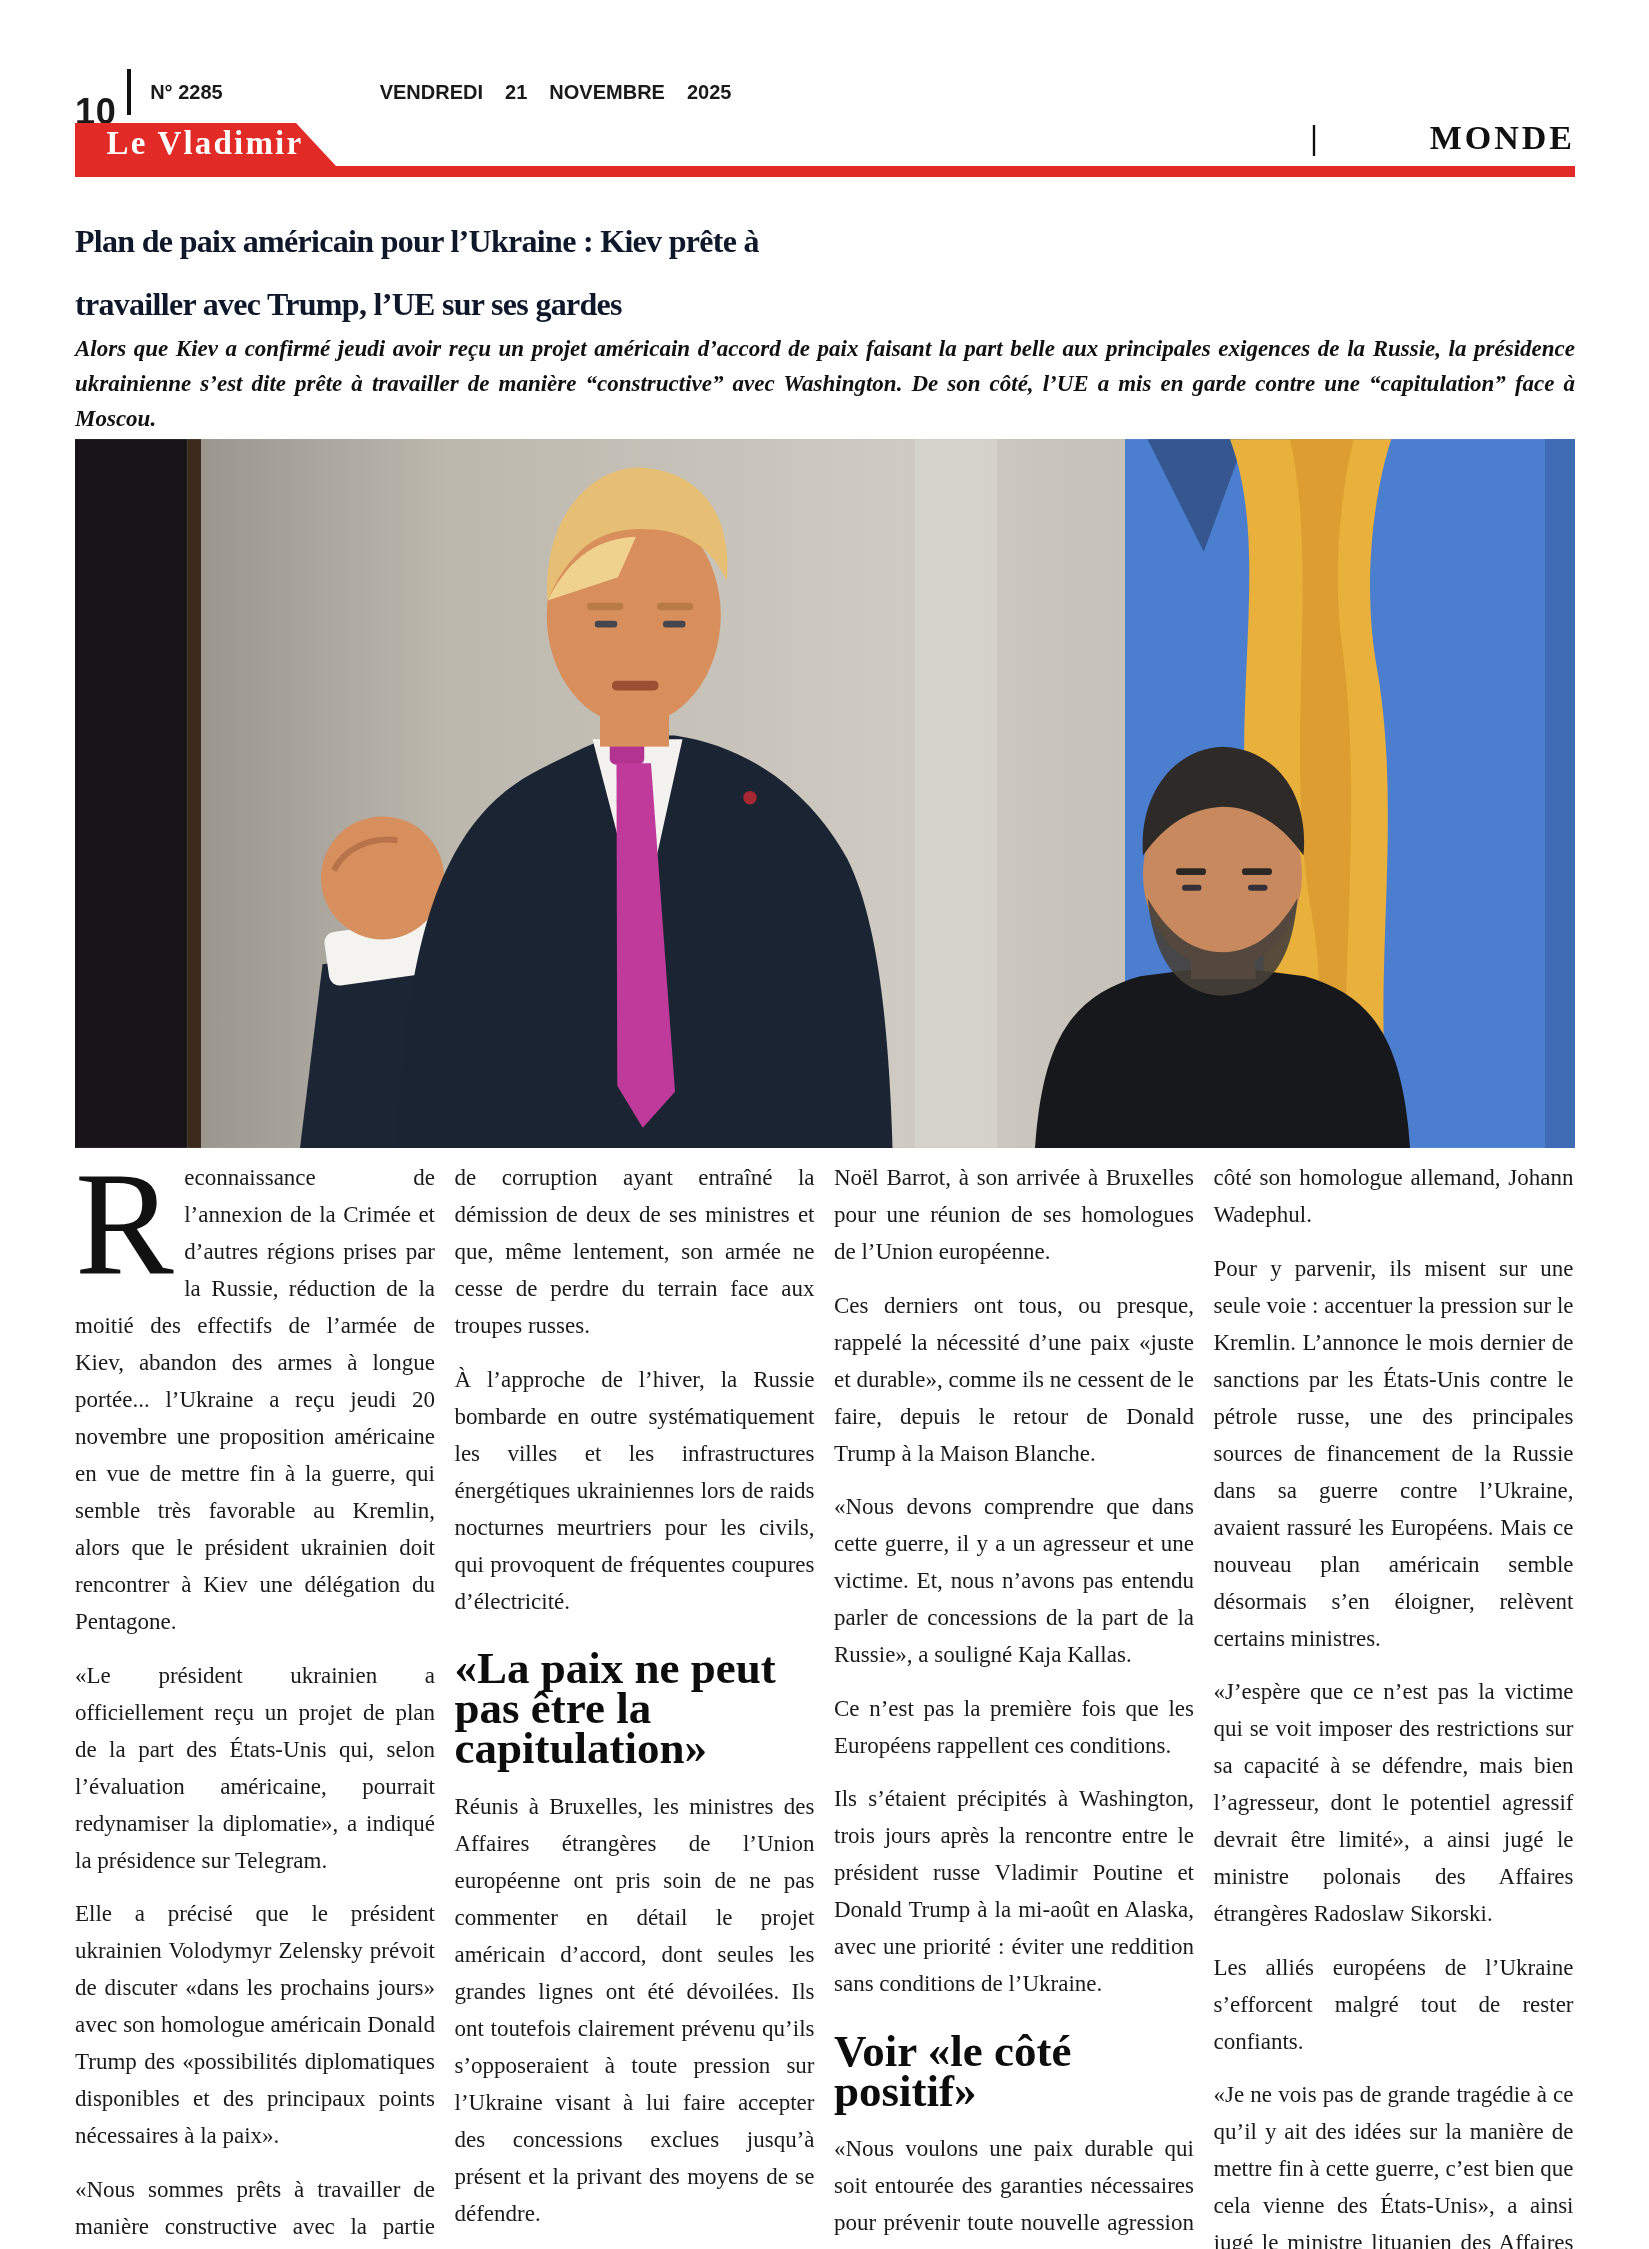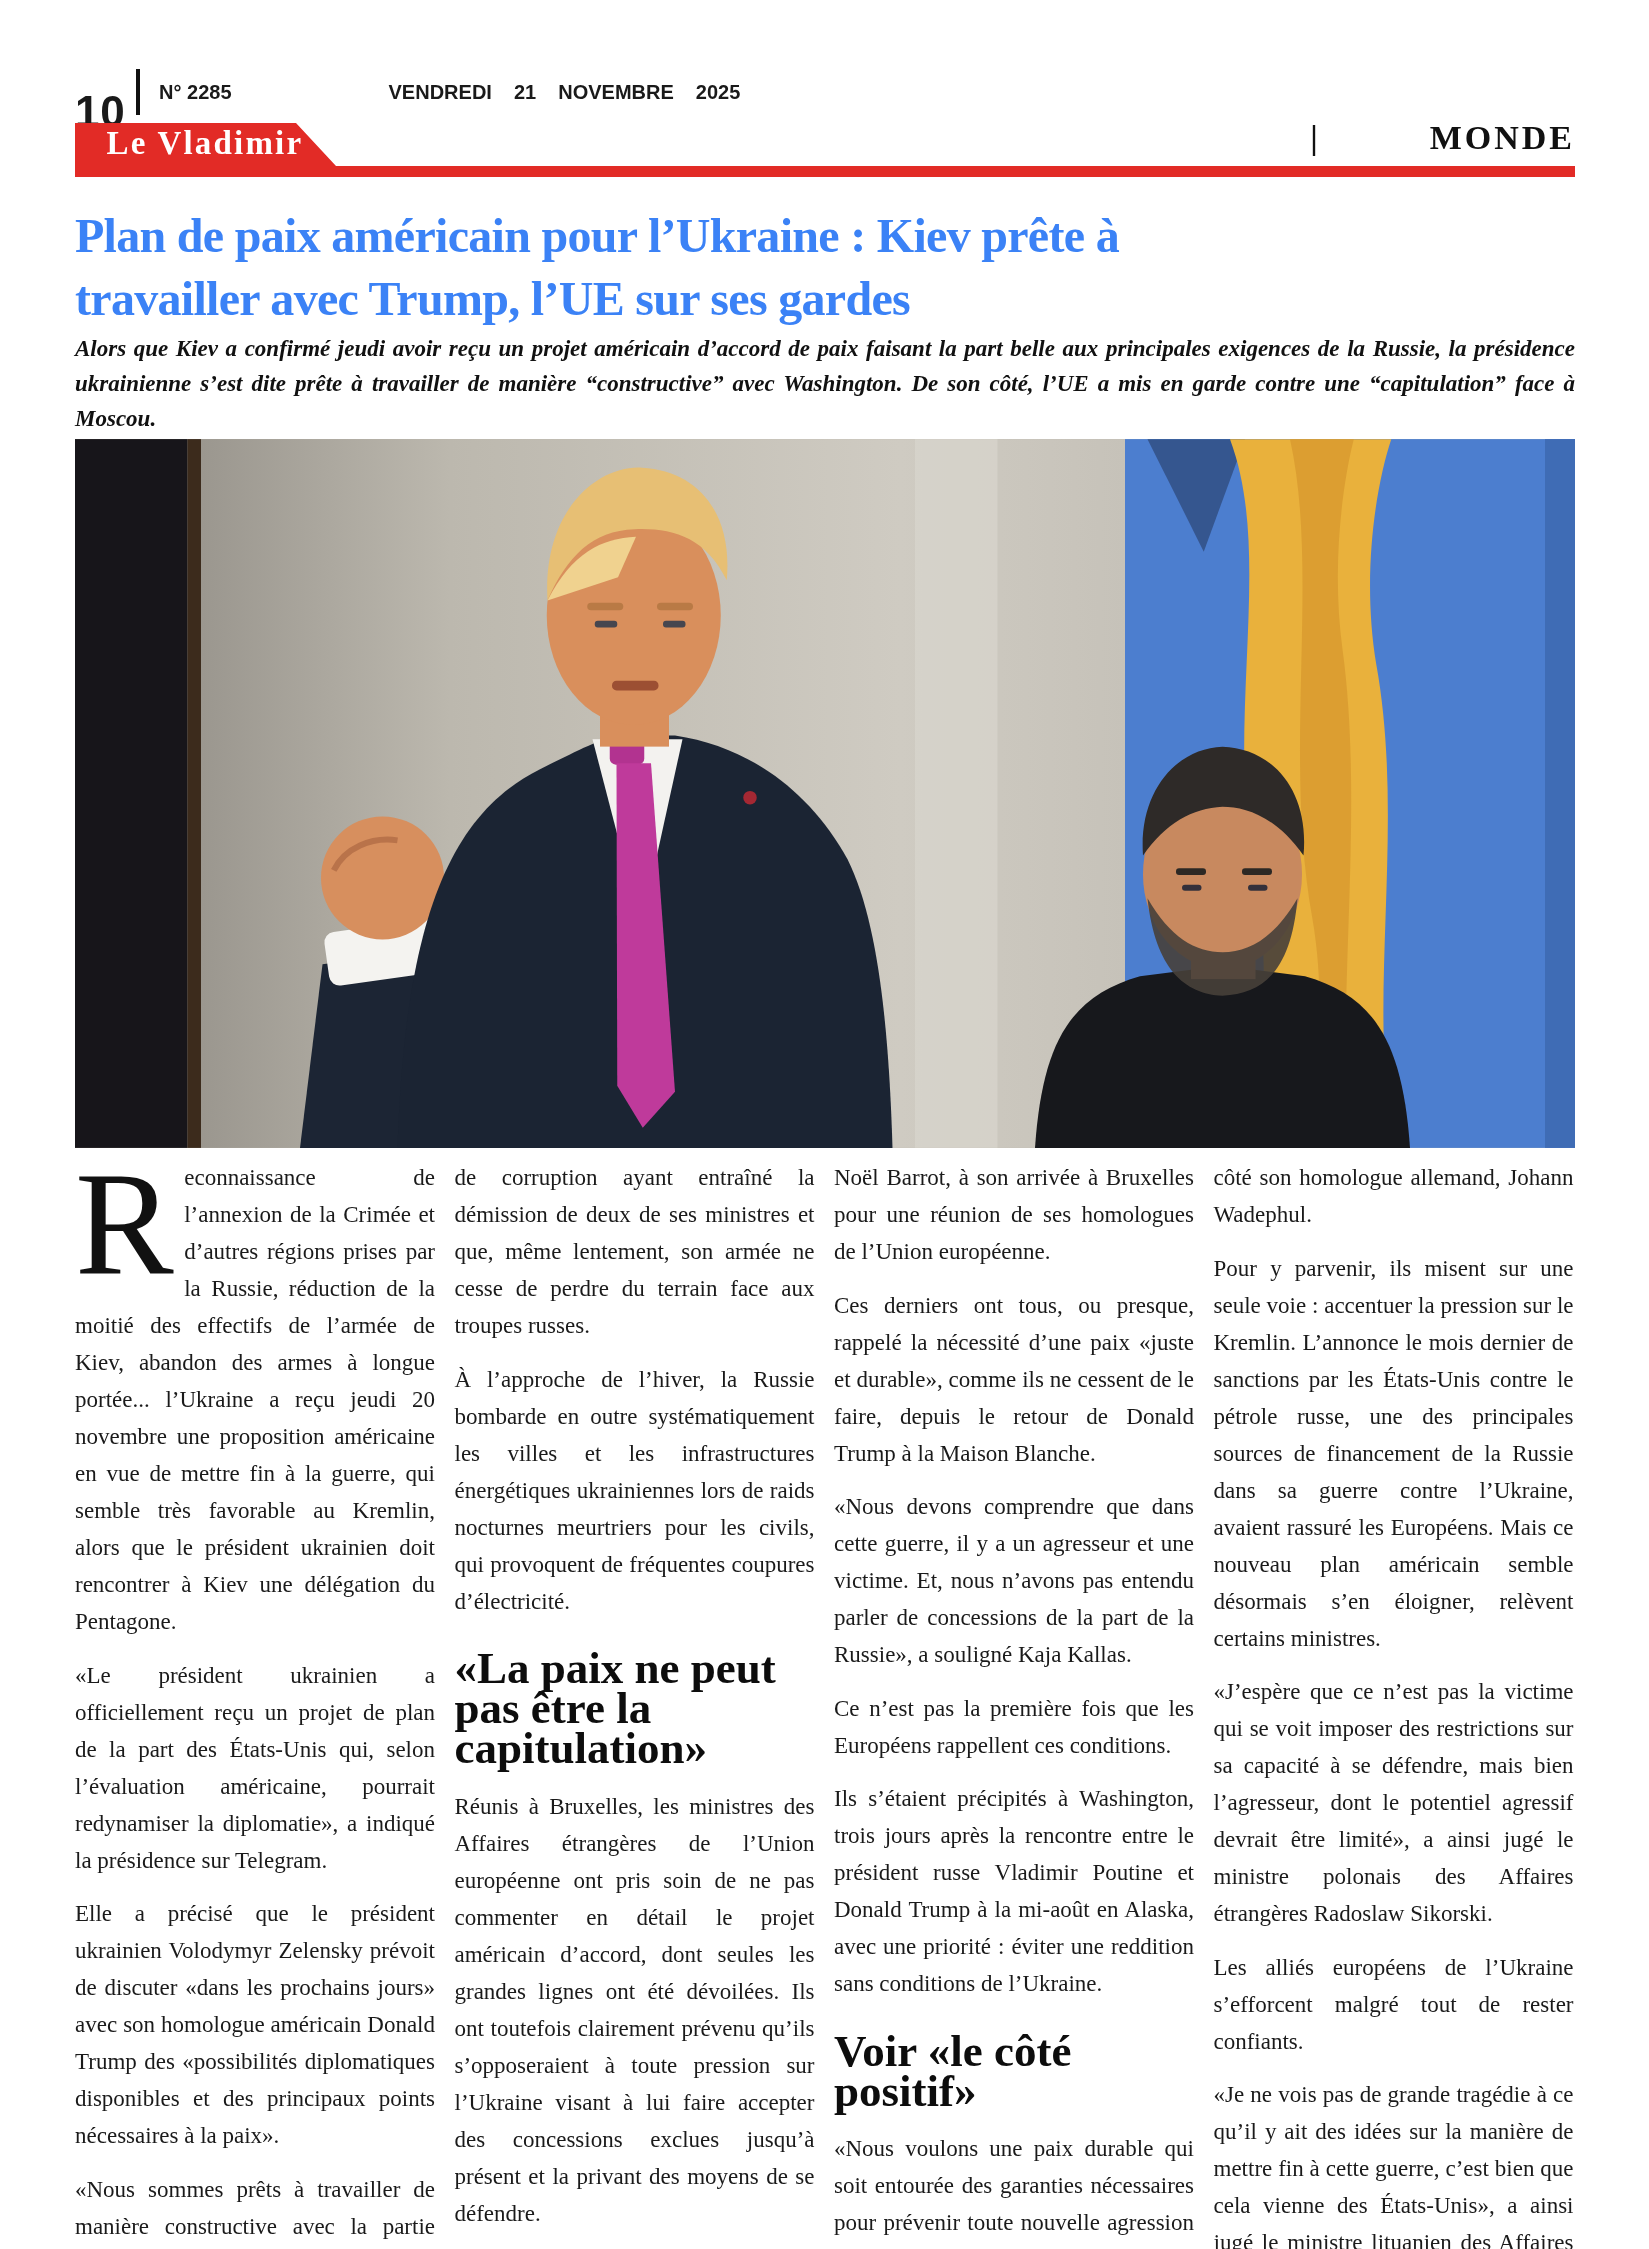--- a/index.html
+++ b/index.html
@@ -3,38 +3,38 @@
 <meta charset="utf-8">
 <style>
   html,body{margin:0;padding:0;background:#ffffff;}
   .page{position:relative;width:1650px;height:2250px;background:#ffffff;overflow:hidden;
         font-family:"Liberation Serif",serif;color:#1a1a1a;}
   .content{position:absolute;left:75px;width:1500px;}
 
   
   .folio{top:66px;height:52px;display:flex;align-items:center;
          font-family:"Liberation Sans",sans-serif;font-weight:bold;}
-  .folio .pagenum{font-size:44px;letter-spacing:0.7px;margin-top:39px;}
+  .folio .pagenum{font-size:36px;letter-spacing:0.7px;margin-top:39px;}
   .folio .bar{width:3.7px;height:46px;background:#111;margin:0 19.5px 0 10.5px;}
   .folio .issue{font-size:20px;margin-right:157px;}
   .folio .date{font-size:20px;word-spacing:16.5px;}
 
   
   .banner-zone{top:123px;height:57px;}
   .banner-red{position:absolute;left:0;top:0;width:1500px;height:54px;background:#e22b26;
               -webkit-clip-path:polygon(0 0,221px 0,261px 43px,1500px 43px,1500px 54px,0 54px);
               clip-path:polygon(0 0,221px 0,261px 43px,1500px 43px,1500px 54px,0 54px);}
   .brand{position:absolute;left:31.5px;top:1.5px;font-size:33px;font-weight:bold;color:#ffffff;
          letter-spacing:2.2px;}
   .section-row{position:absolute;right:0;top:-4.5px;display:flex;align-items:baseline;gap:112px;}
   .section-sep{font-size:34px;font-weight:bold;color:#111;}
   .section-name{font-size:34px;font-weight:bold;letter-spacing:3px;color:#111;}
 
   
-  .headline{top:204px;font-size:48px;font-weight:bold;line-height:63px;letter-spacing:-0.7px;color:#3b82f6;}
+  .headline{top:210px;font-size:32px;font-weight:bold;line-height:63px;letter-spacing:-0.7px;color:#0f172a;}
   .lede{top:331px;font-size:23px;line-height:35px;font-weight:bold;font-style:italic;
         text-align:justify;color:#111;}
 
   
   .photo{top:439px;height:709px;background:#b9b5ac;}
   .photo svg{display:block;width:1500px;height:709px;}
 
   
   .article{top:1159px;display:flex;gap:19.5px;}
   .col{width:360px;font-size:23px;line-height:37px;text-align:justify;}

